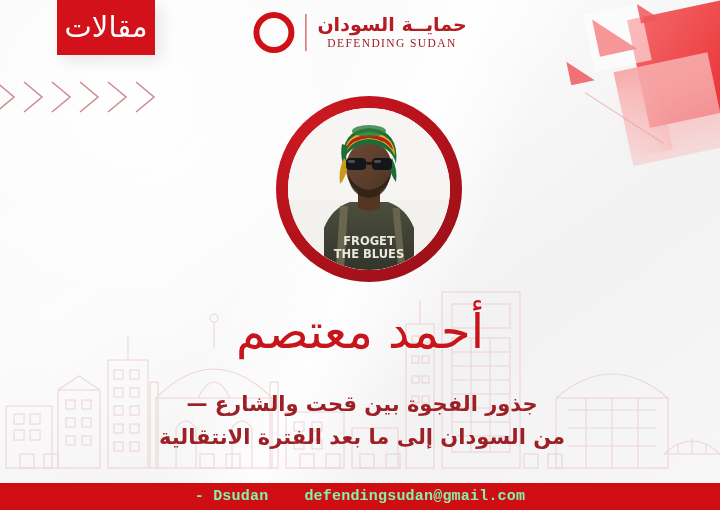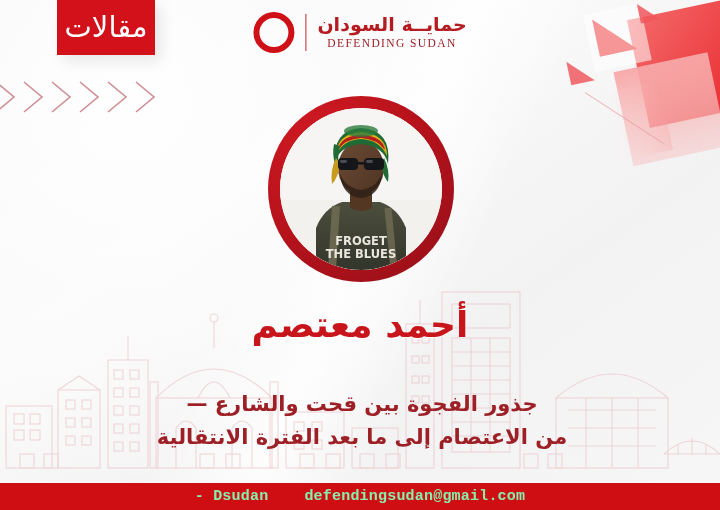--- a/index.html
+++ b/index.html
@@ -123,21 +123,21 @@
     width: 41px;
     height: 41px;
     border-radius: 50%;
     border: 6px solid #cf1016;
     box-sizing: border-box;
   }
 
   
   .portrait-wrap {
     position: absolute;
-    left: 268px;
+    left: 276px;
     top: 96px;
     width: 186px;
     height: 186px;
   }
   .portrait-ring {
     position: absolute;
     inset: 0;
     border-radius: 50%;
     background: radial-gradient(circle at 30% 25%, #d21a22 0%, #b3121b 55%, #8e0f18 100%);
   }
@@ -151,22 +151,22 @@
   .portrait-photo svg { display: block; }
 
   
   .author {
     position: absolute;
     left: 0;
     right: 0;
     top: 305px;
     text-align: center;
     color: #c8151b;
-    font-size: 36px;
-    font-weight: 700;
+    font-size: 48px;
+    font-weight: 400;
     line-height: 1.1;
     text-shadow: 1px 1px 0 rgba(255,255,255,.7);
     font-family: "DejaVu Sans", "Liberation Sans", sans-serif;
   }
   .headline {
     position: absolute;
     left: 4px;
     right: 0;
     top: 388px;
     text-align: center;
@@ -411,21 +411,21 @@
       </svg>
     </div>
   </div>
 
   <div class="author">
     <span>أحمد معتصم</span>
   </div>
 
   <div class="headline">
     <span class="headline-line">جذور الفجوة بين قحت والشارع —</span>
-    <span class="headline-line">من الاعتصام إلى ما بعد الفترة الانتقالية</span>
+    <span class="headline-line">من السودان إلى ما بعد الفترة الانتقالية</span>
   </div>
 
   <div class="footer">
     <span class="footer-email">defendingsudan@gmail.com</span>
     <span class="footer-handle">- Dsudan</span>
   </div>
 
 </div>
 
 </body></html>

